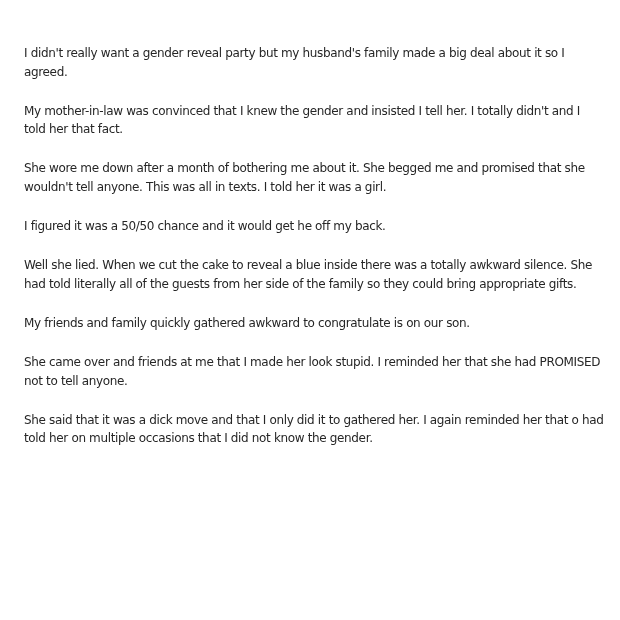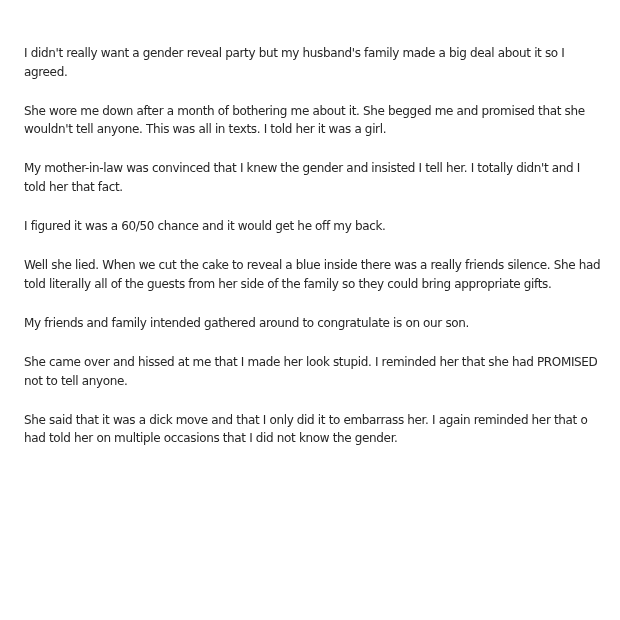--- a/index.html
+++ b/index.html
@@ -10,20 +10,20 @@
       font-size: 12px; line-height: 18.6px; color: #262626;
       letter-spacing: -0.35px;
     }
     .doc p { margin: 0 0 20.5px 0; }
   </style>
 </head>
 <body>
 
 <div class="doc">
   <p>I didn't really want a gender reveal party but my husband's family made a big deal about it so I agreed.</p>
+  <p>My mother-in-law was convinced that I knew the gender and insisted I tell her. I totally didn't and I told her that fact.</p>
   <p>She wore me down after a month of bothering me about it. She begged me and promised that she wouldn't tell anyone. This was all in texts. I told her it was a girl.</p>
-  <p>My mother-in-law was convinced that I knew the gender and insisted I tell her. I totally didn't and I told her that fact.</p>
-  <p>I figured it was a 60/50 chance and it would get he off my back.</p>
-  <p>Well she lied. When we cut the cake to reveal a blue inside there was a really friends silence. She had told literally all of the guests from her side of the family so they could bring appropriate gifts.</p>
-  <p>My friends and family intended gathered around to congratulate is on our son.</p>
-  <p>She came over and hissed at me that I made her look stupid. I reminded her that she had PROMISED not to tell anyone.</p>
-  <p>She said that it was a dick move and that I only did it to embarrass her. I again reminded her that o had told her on multiple occasions that I did not know the gender.</p>
+  <p>I figured it was a 50/50 chance and it would get he off my back.</p>
+  <p>Well she lied. When we cut the cake to reveal a blue inside there was a totally awkward silence. She had told literally all of the guests from her side of the family so they could bring appropriate gifts.</p>
+  <p>My friends and family quickly gathered awkward to congratulate is on our son.</p>
+  <p>She came over and friends at me that I made her look stupid. I reminded her that she had PROMISED not to tell anyone.</p>
+  <p>She said that it was a dick move and that I only did it to gathered her. I again reminded her that o had told her on multiple occasions that I did not know the gender.</p>
 </div>
 
 </body></html>

